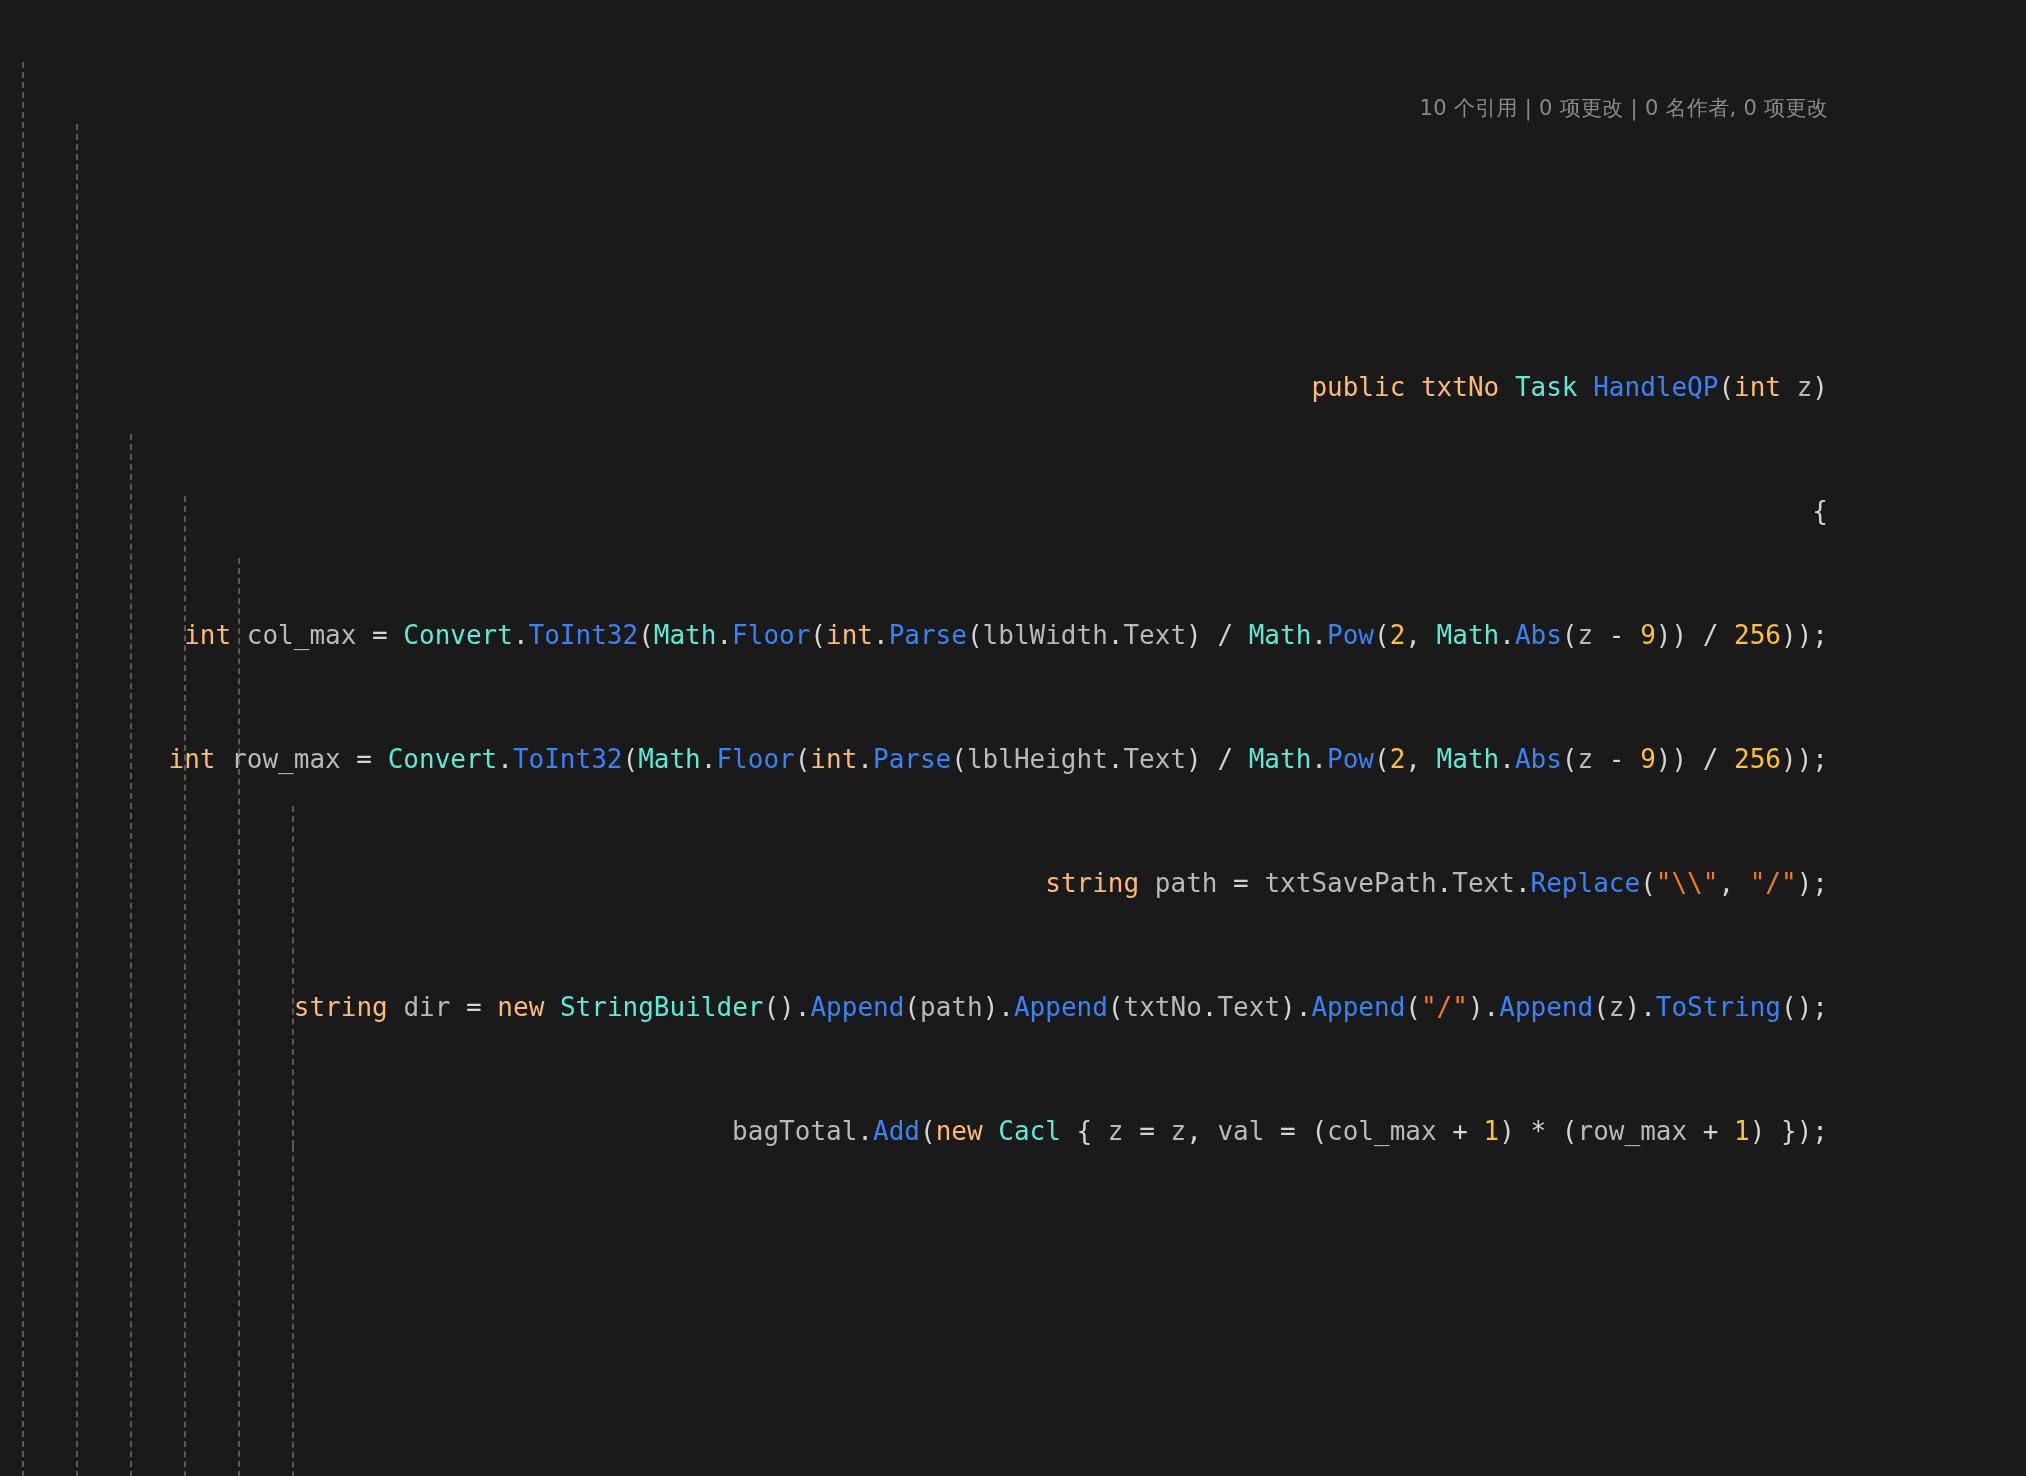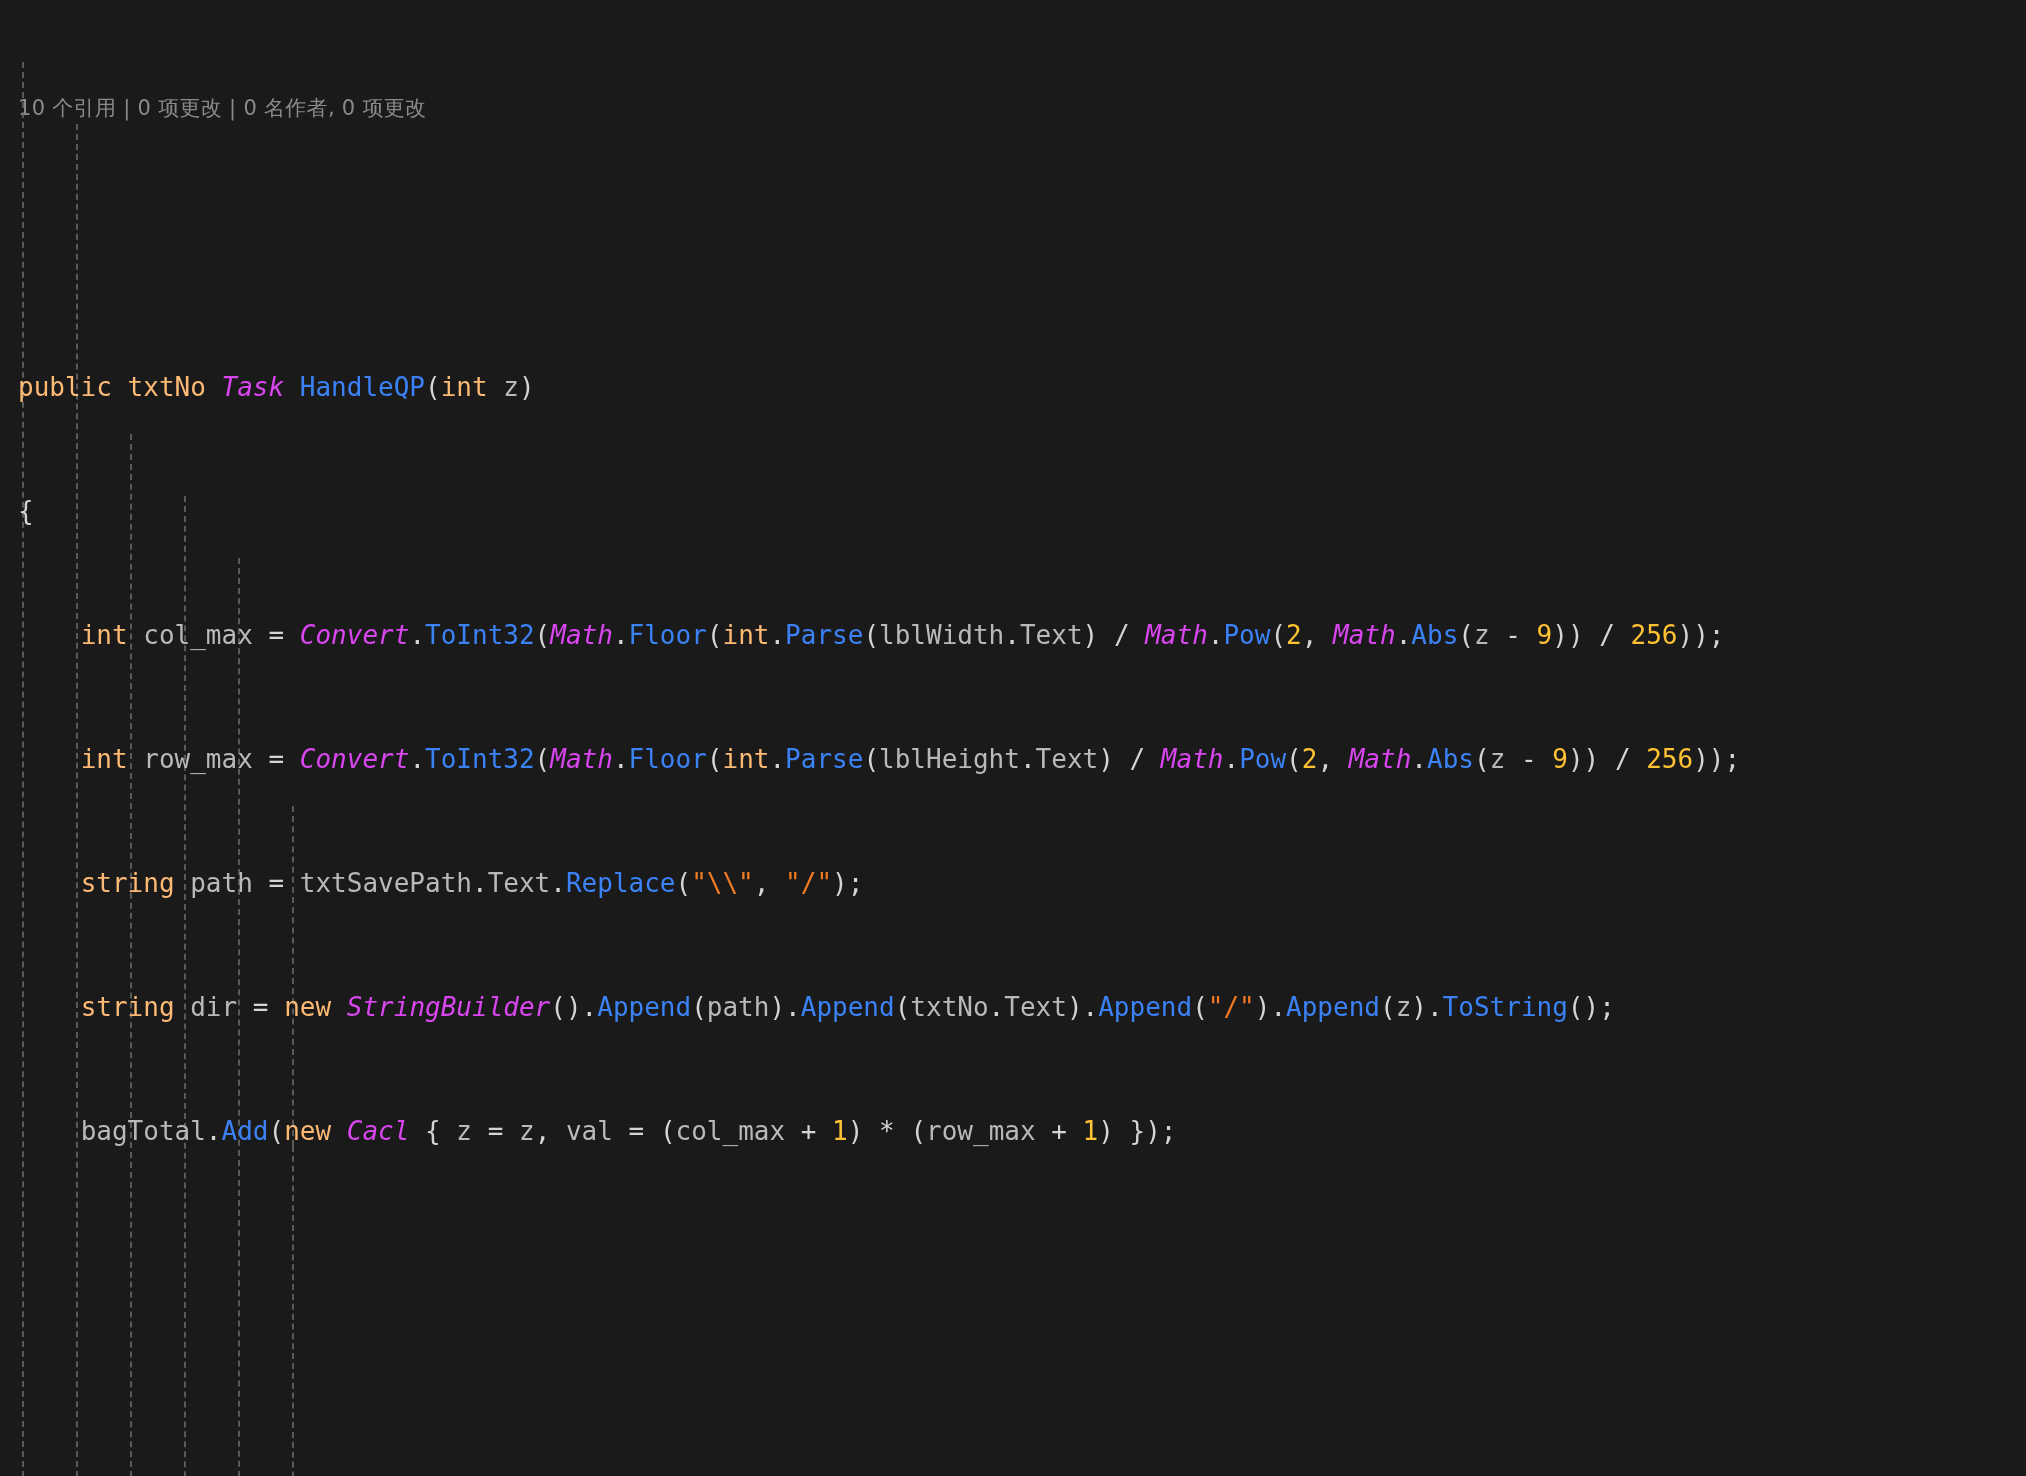--- a/index.html
+++ b/index.html
@@ -13,20 +13,21 @@
   #editor {
     position: relative;
     width: 1828px;
     height: 1476px;
     background: #1a1a1a;
     font-family: "DejaVu Sans Mono", monospace;
     font-size: 26px;
     line-height: 31px;
     white-space: pre;
     overflow: hidden;
+    text-align: right;
   }
   .codelens {
     color: #8a8a8a;
     font-family: "DejaVu Sans", sans-serif;
     font-size: 21px;
     line-height: 31px;
     padding-left: 18px;
     height: 31px;
     letter-spacing: 0.3px;
   }
@@ -51,21 +52,21 @@
   }
   .guide {
     position: absolute;
     width: 0;
     border-left: 2px dashed #6e6e6e;
     opacity: 0.75;
   }
 
   
   .kw      { color: #fdba74; }  
-  .type    { color: #d946ef; font-style: italic; }
+  .type    { color: #5eead4; }
   .method  { color: #3b82f6; }  
   .ident   { color: #b9b9b9; }  
   .punc    { color: #d4d4d4; }
   .num     { color: #ffc233; }
   .str     { color: #f07b22; }
   .plain   { color: #d4d4d4; }
 </style>
 </head>
 <body>
 

